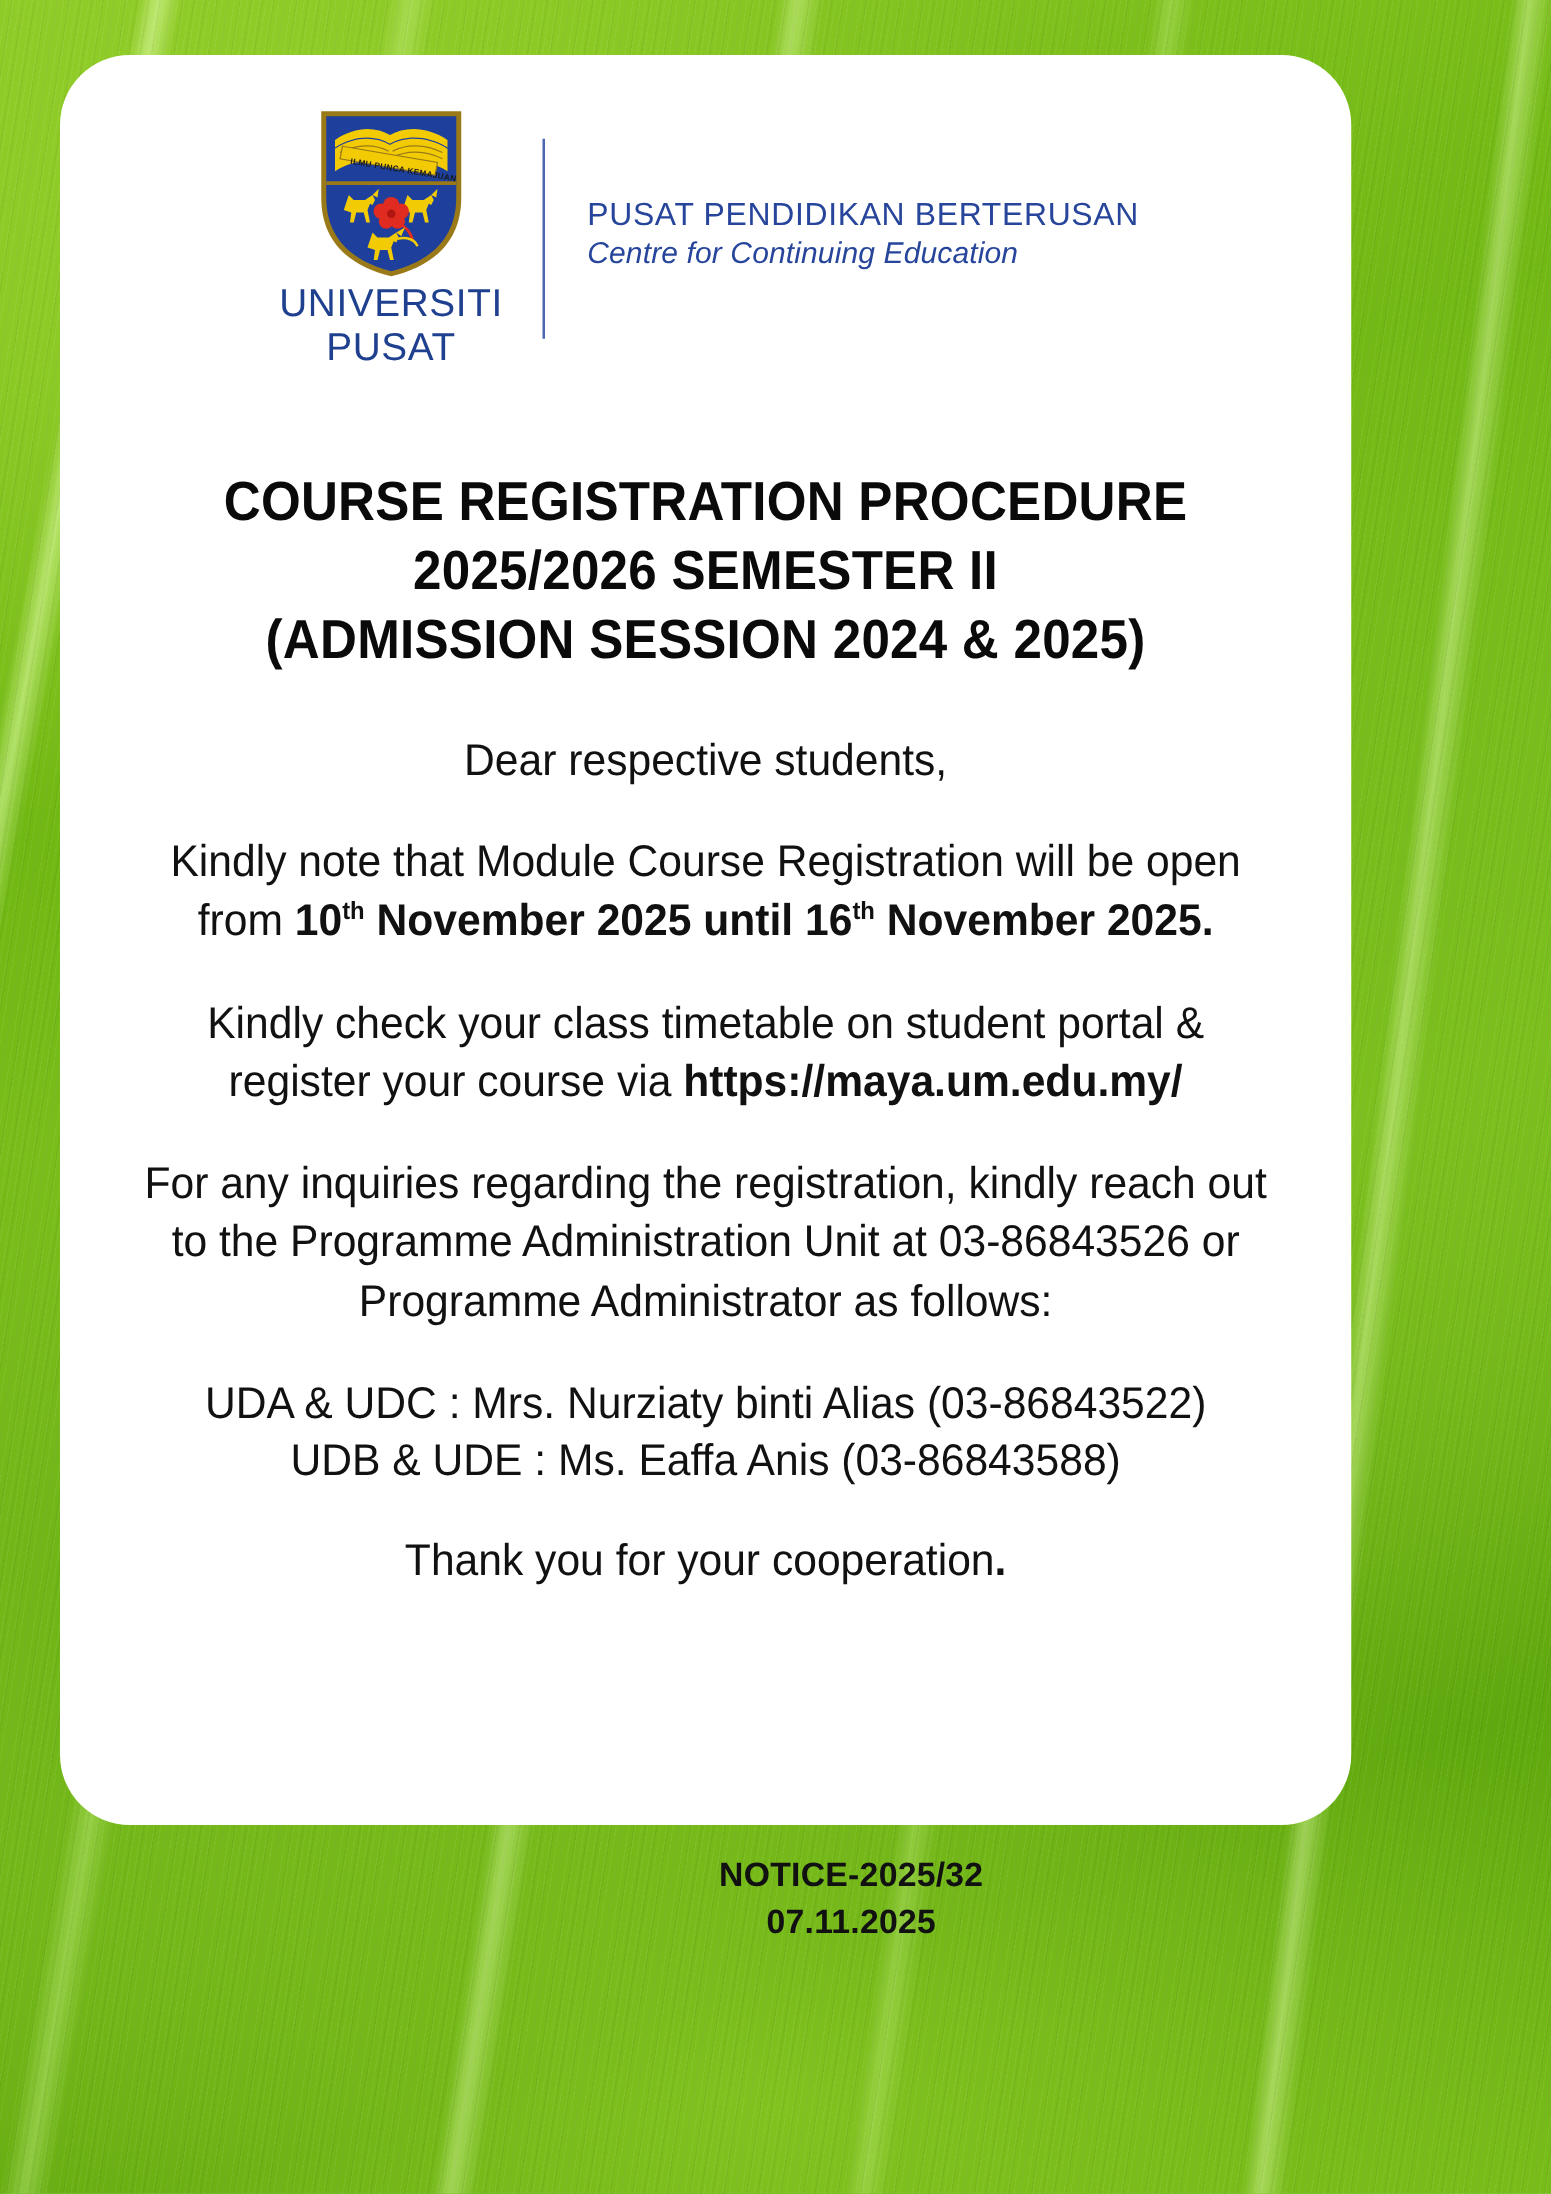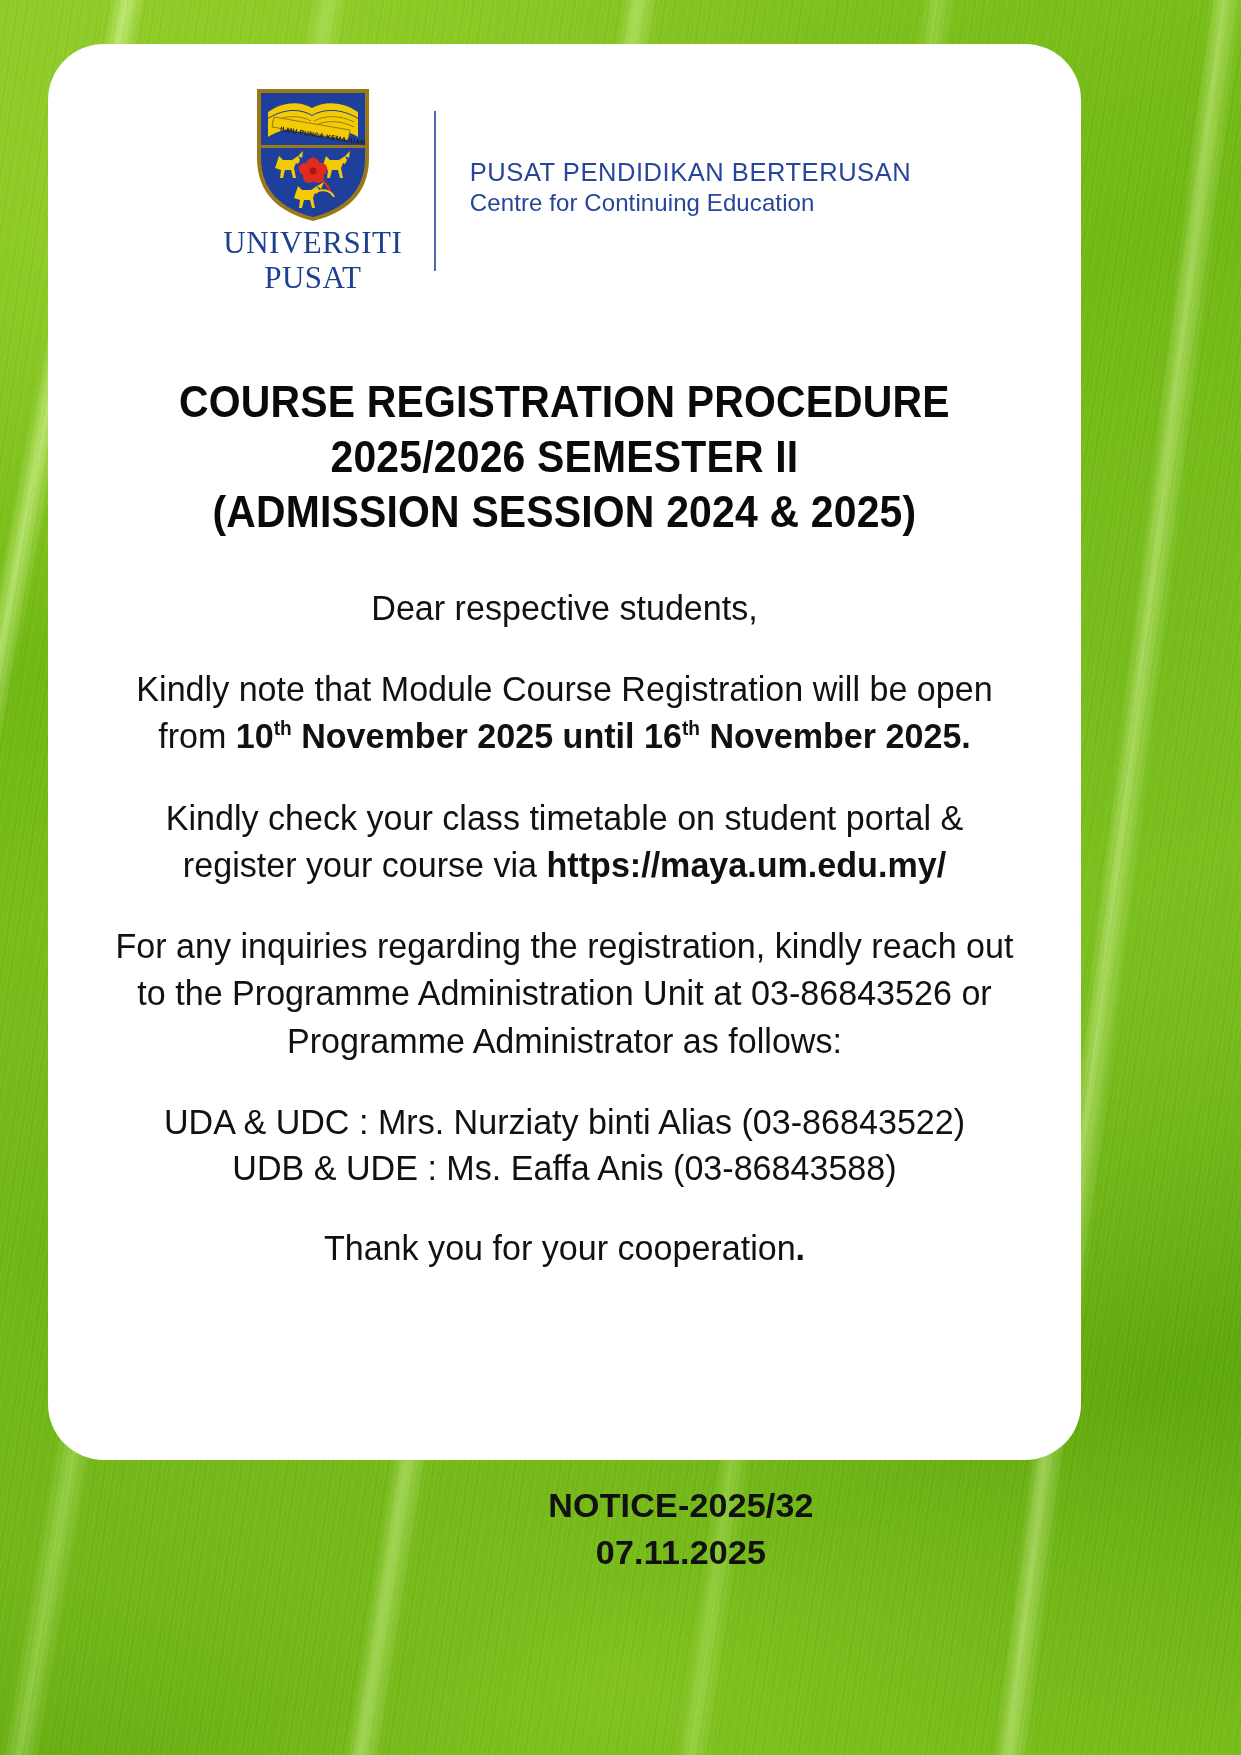--- a/index.html
+++ b/index.html
@@ -69,21 +69,21 @@
   }
 
   .um-logo {
     display: flex;
     flex-direction: column;
     align-items: center;
     width: 190px;
   }
   .crest { display:block; }
   .um-wordmark {
-    font-family: Liberation Serif, serif;
+    font-family: Liberation Sans, sans-serif;
     color: #1f3f8f;
     font-size: 31px;
     line-height: 1.12;
     letter-spacing: 0.5px;
     text-align: center;
     margin-top: 2px;
   }
 
   .divider-rule {
     width: 2px;
@@ -97,20 +97,21 @@
   .cce-malay {
     color: #27459b;
     font-size: 25.5px;
     font-weight: normal;
     letter-spacing: 0.55px;
     white-space: nowrap;
   }
   .cce-english {
     color: #27459b;
     font-size: 24px;
+    font-style: italic;
     letter-spacing: 0.1px;
     margin-top: 2px;
     white-space: nowrap;
   }
 
   
   #notice-title {
     margin-top: 80px;
     text-align: center;
     font-size: 44px;
@@ -143,21 +144,21 @@
 
   
   #notice-footer {
     position: absolute;
     right: 40px;
     top: 1482px;
     width: 1040px;
     text-align: center;
     color: #111;
     font-weight: bold;
-    font-size: 34px;
+    font-size: 27px;
     line-height: 1.38;
     letter-spacing: 0.2px;
   }
   #notice-footer div { display: block; }
 </style>
 </head>
 <body>
 
 <div id="leaf-bg"></div>
 

